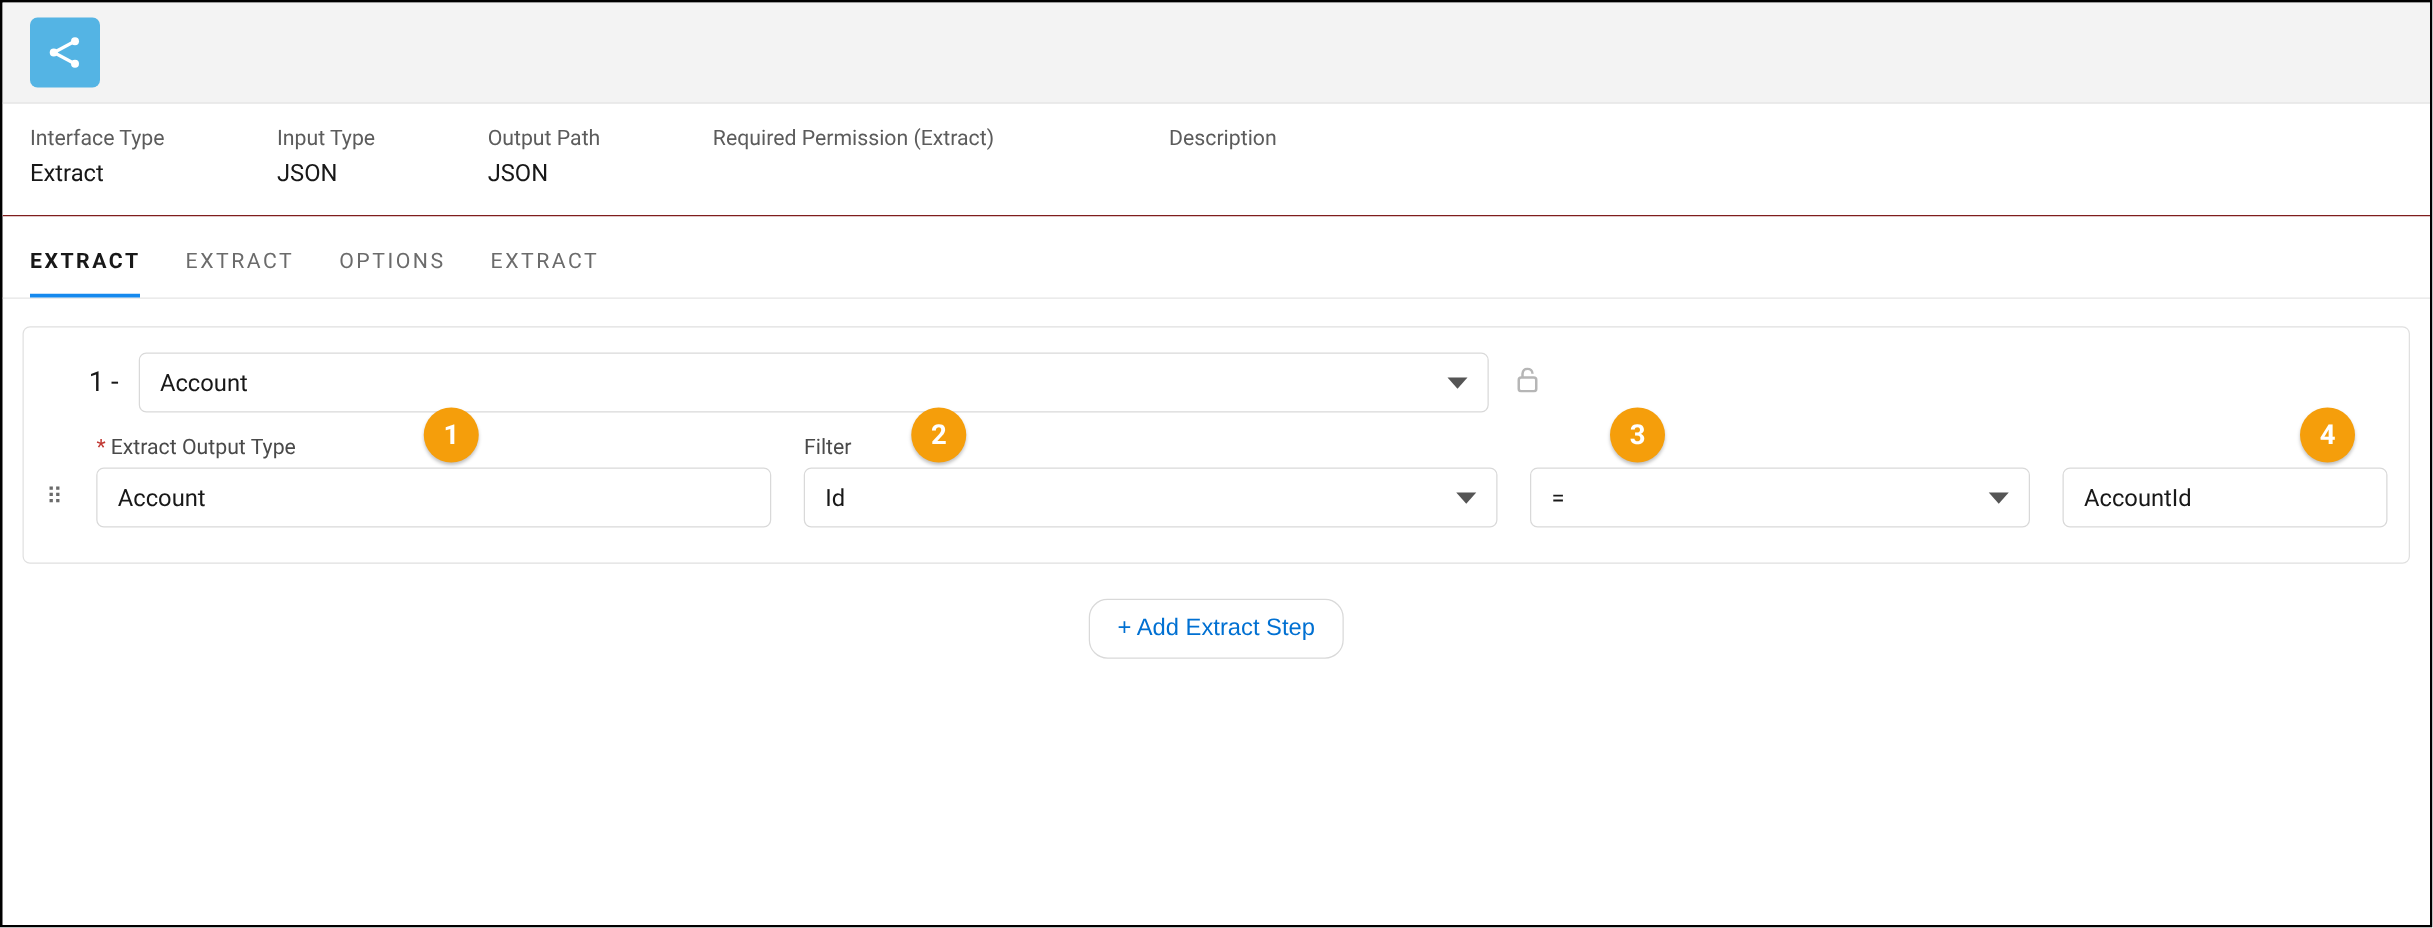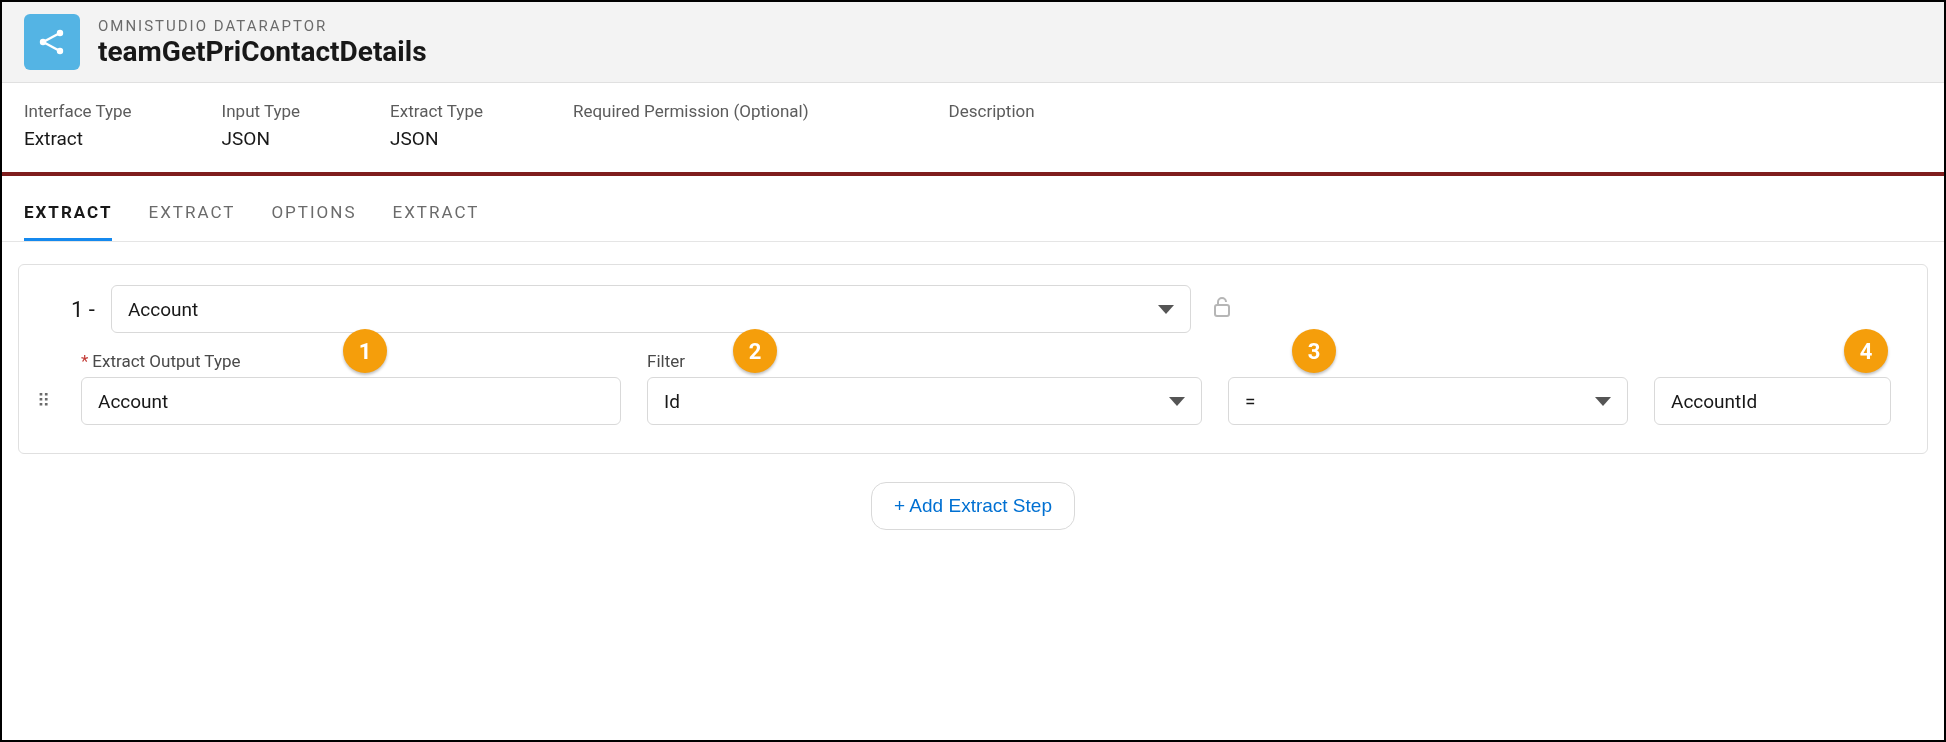--- a/index.html
+++ b/index.html
@@ -41,21 +41,21 @@
   }
   .header-text .title {
     font-size: 28px;
     font-weight: 700;
     color: #181818;
   }
   .meta-row {
     display: flex;
     gap: 0;
     padding: 18px 22px 22px 22px;
-    border-bottom: 4px solid #7f1d1d;
+    border-bottom: 1px solid #7f1d1d;
     background: #fff;
   }
   .meta-item { margin-right: 90px; }
   .meta-label { color: #5c5c5c; font-size: 17px; margin-bottom: 6px; }
   .meta-value { color: #181818; font-size: 19px; }
   .tabs {
     display: flex;
     gap: 36px;
     padding: 0 22px;
     border-bottom: 1px solid #e5e5e5;
@@ -150,21 +150,21 @@
     padding: 0 16px;
     font-size: 19px;
     background: #fff;
     display: flex;
     align-items: center;
     justify-content: space-between;
   }
   .w-output { width: 540px; }
   .w-filter { width: 555px; }
   .w-op     { width: 400px; }
-  .w-val    { width: 237px; }
+  .w-val    { width: 260px; }
   .num-badge {
     position: absolute;
     width: 44px; height: 44px;
     border-radius: 50%;
     background: #f59e0b;
     color: #fff;
     font-size: 22px;
     font-weight: 700;
     display: flex; align-items: center; justify-content: center;
     box-shadow: 0 2px 3px rgba(0,0,0,.25);
@@ -197,41 +197,37 @@
   <div class="header-bar">
     <div class="app-icon">
       <svg width="34" height="34" viewBox="0 0 34 34" fill="none">
         <circle cx="8" cy="17" r="3.2" fill="#fff"></circle>
         <circle cx="25" cy="8" r="3.2" fill="#fff"></circle>
         <circle cx="25" cy="26" r="3.2" fill="#fff"></circle>
         <line x1="10" y1="16" x2="23" y2="9" stroke="#fff" stroke-width="2.5"></line>
         <line x1="10" y1="18" x2="23" y2="25" stroke="#fff" stroke-width="2.5"></line>
       </svg>
     </div>
-    <div class="header-text">
-      <div class="eyebrow">OMNISTUDIO DATARAPTOR</div>
-      <div class="title">teamGetPriContactDetails</div>
-    </div>
   </div>
 
   <div class="meta-row">
     <div class="meta-item">
       <div class="meta-label">Interface Type</div>
       <div class="meta-value">Extract</div>
     </div>
     <div class="meta-item">
       <div class="meta-label">Input Type</div>
       <div class="meta-value">JSON</div>
     </div>
     <div class="meta-item">
-      <div class="meta-label">Extract Type</div>
+      <div class="meta-label">Output Path</div>
       <div class="meta-value">JSON</div>
     </div>
     <div class="meta-item" style="margin-right:140px">
-      <div class="meta-label">Required Permission (Optional)</div>
+      <div class="meta-label">Required Permission (Extract)</div>
       <div class="meta-value"></div>
     </div>
     <div class="meta-item">
       <div class="meta-label">Description</div>
       <div class="meta-value"></div>
     </div>
   </div>
 
   <div class="tabs">
     <div class="tab active">EXTRACT</div>

